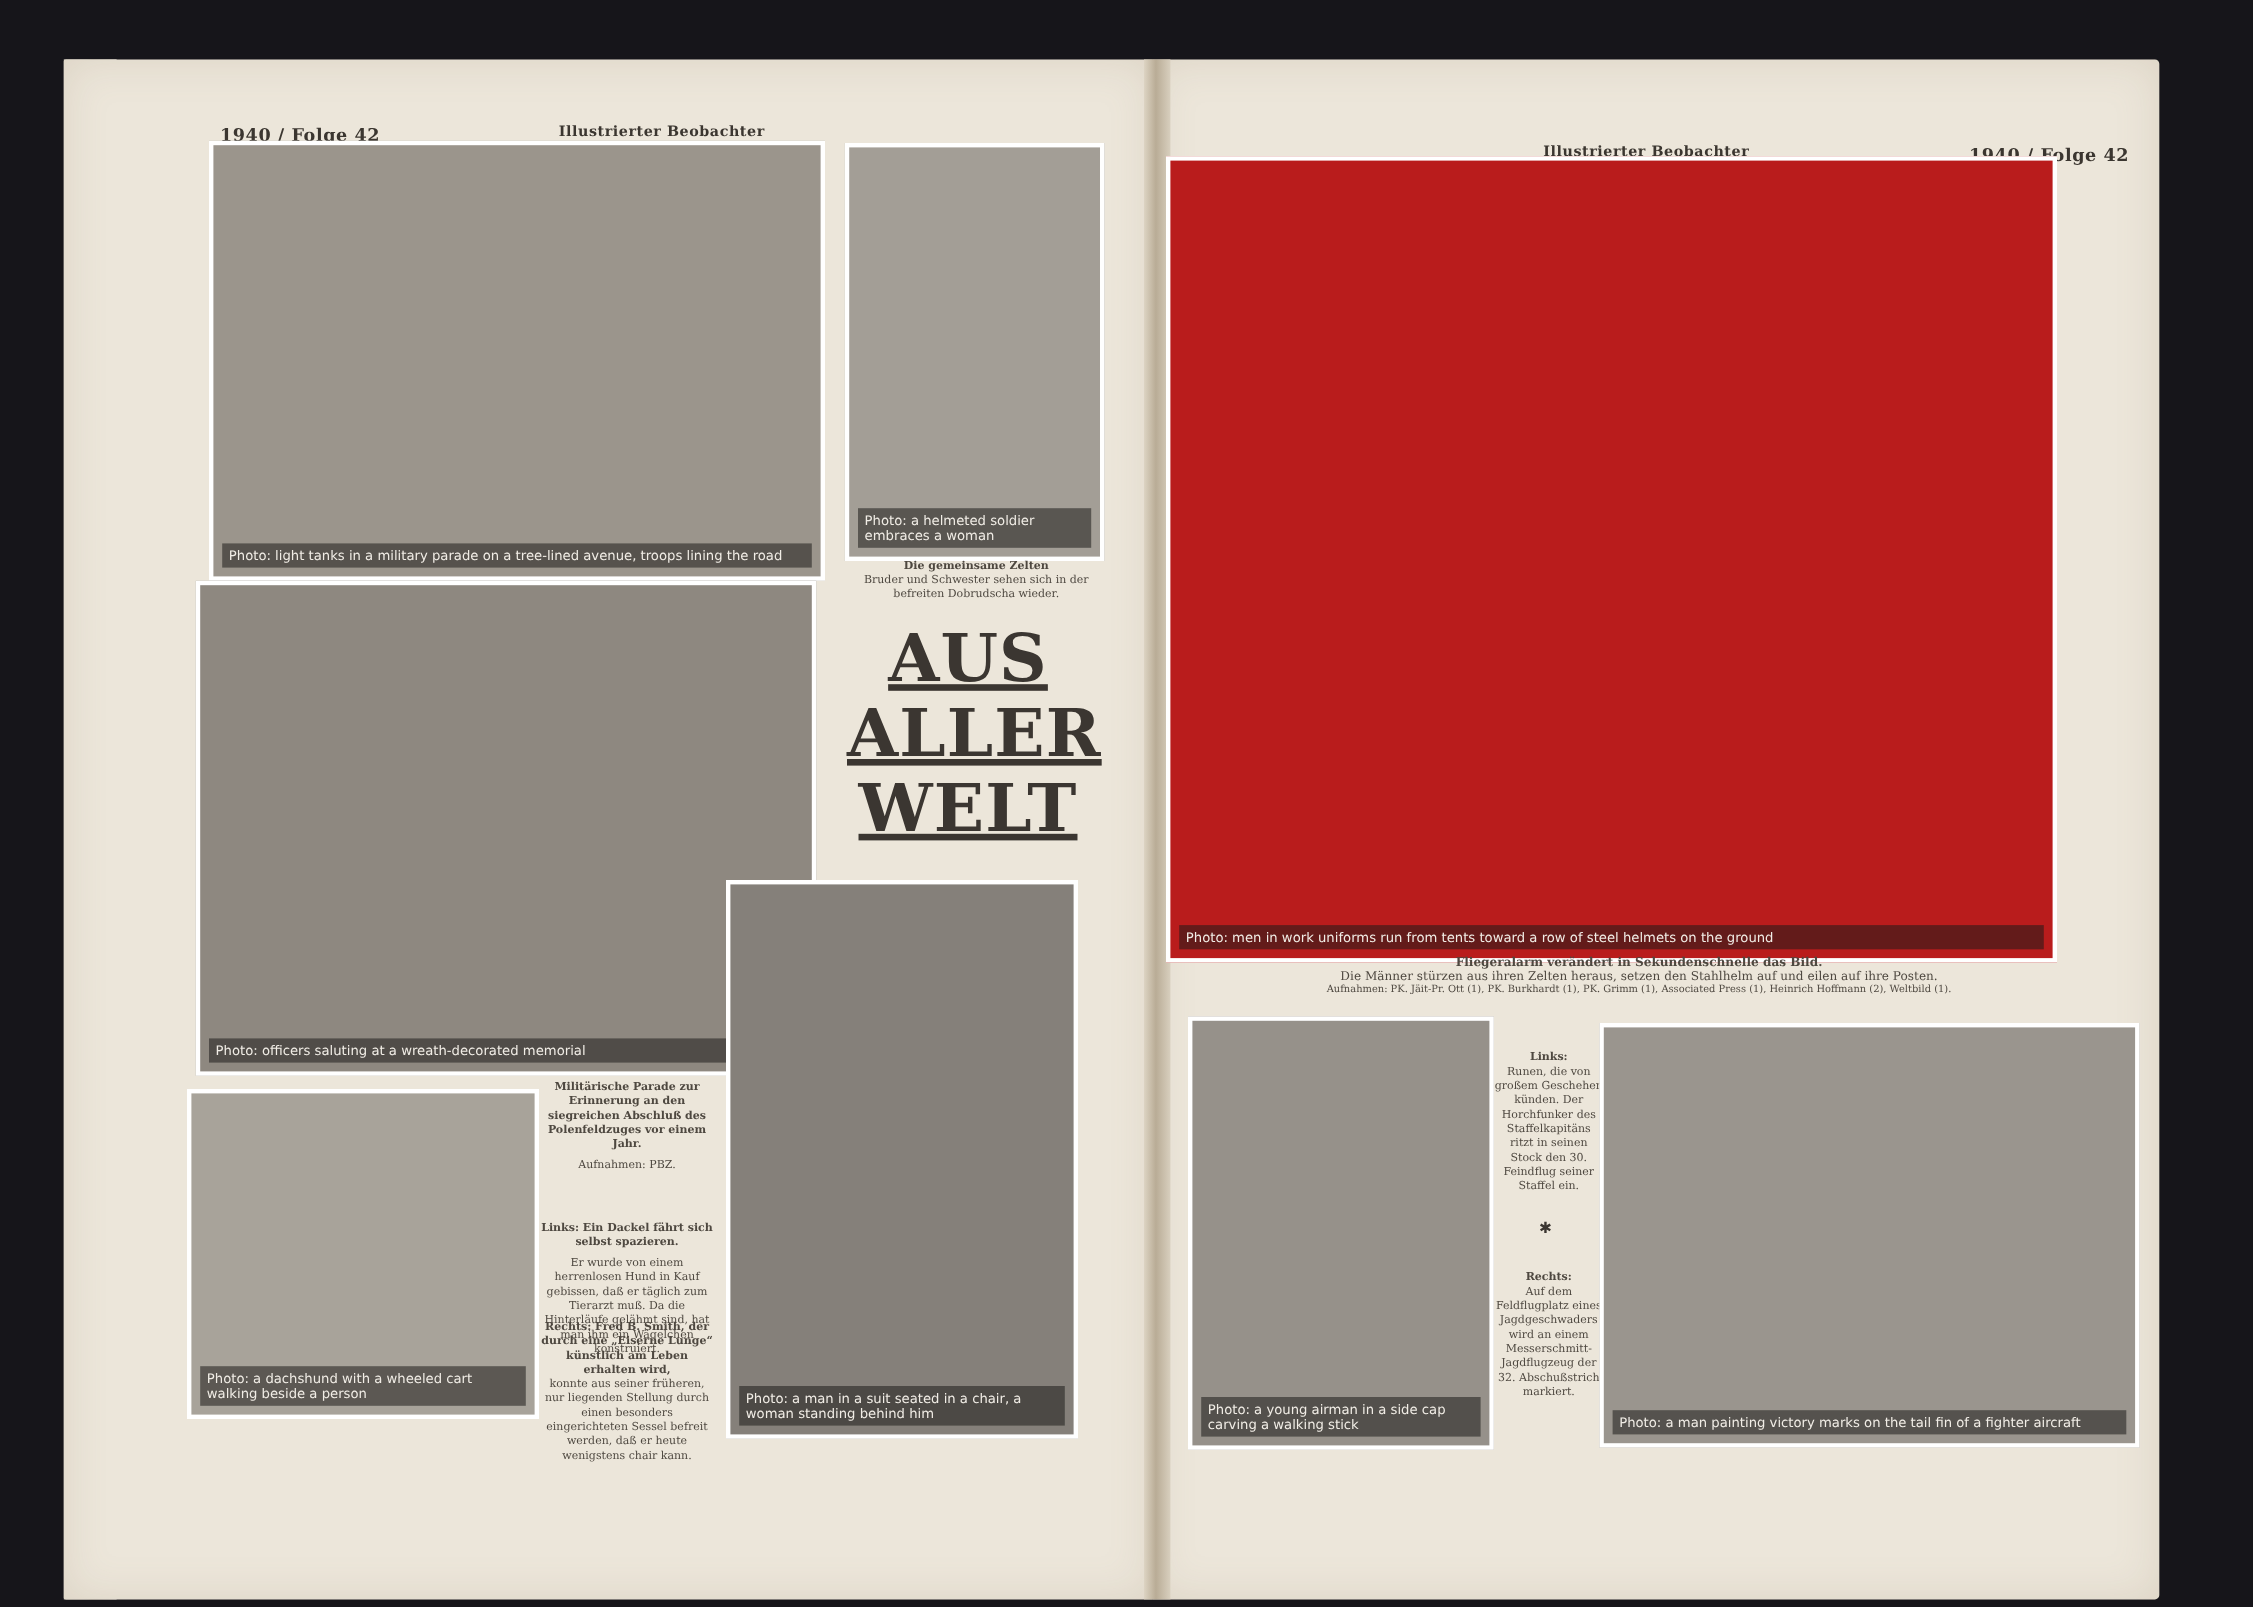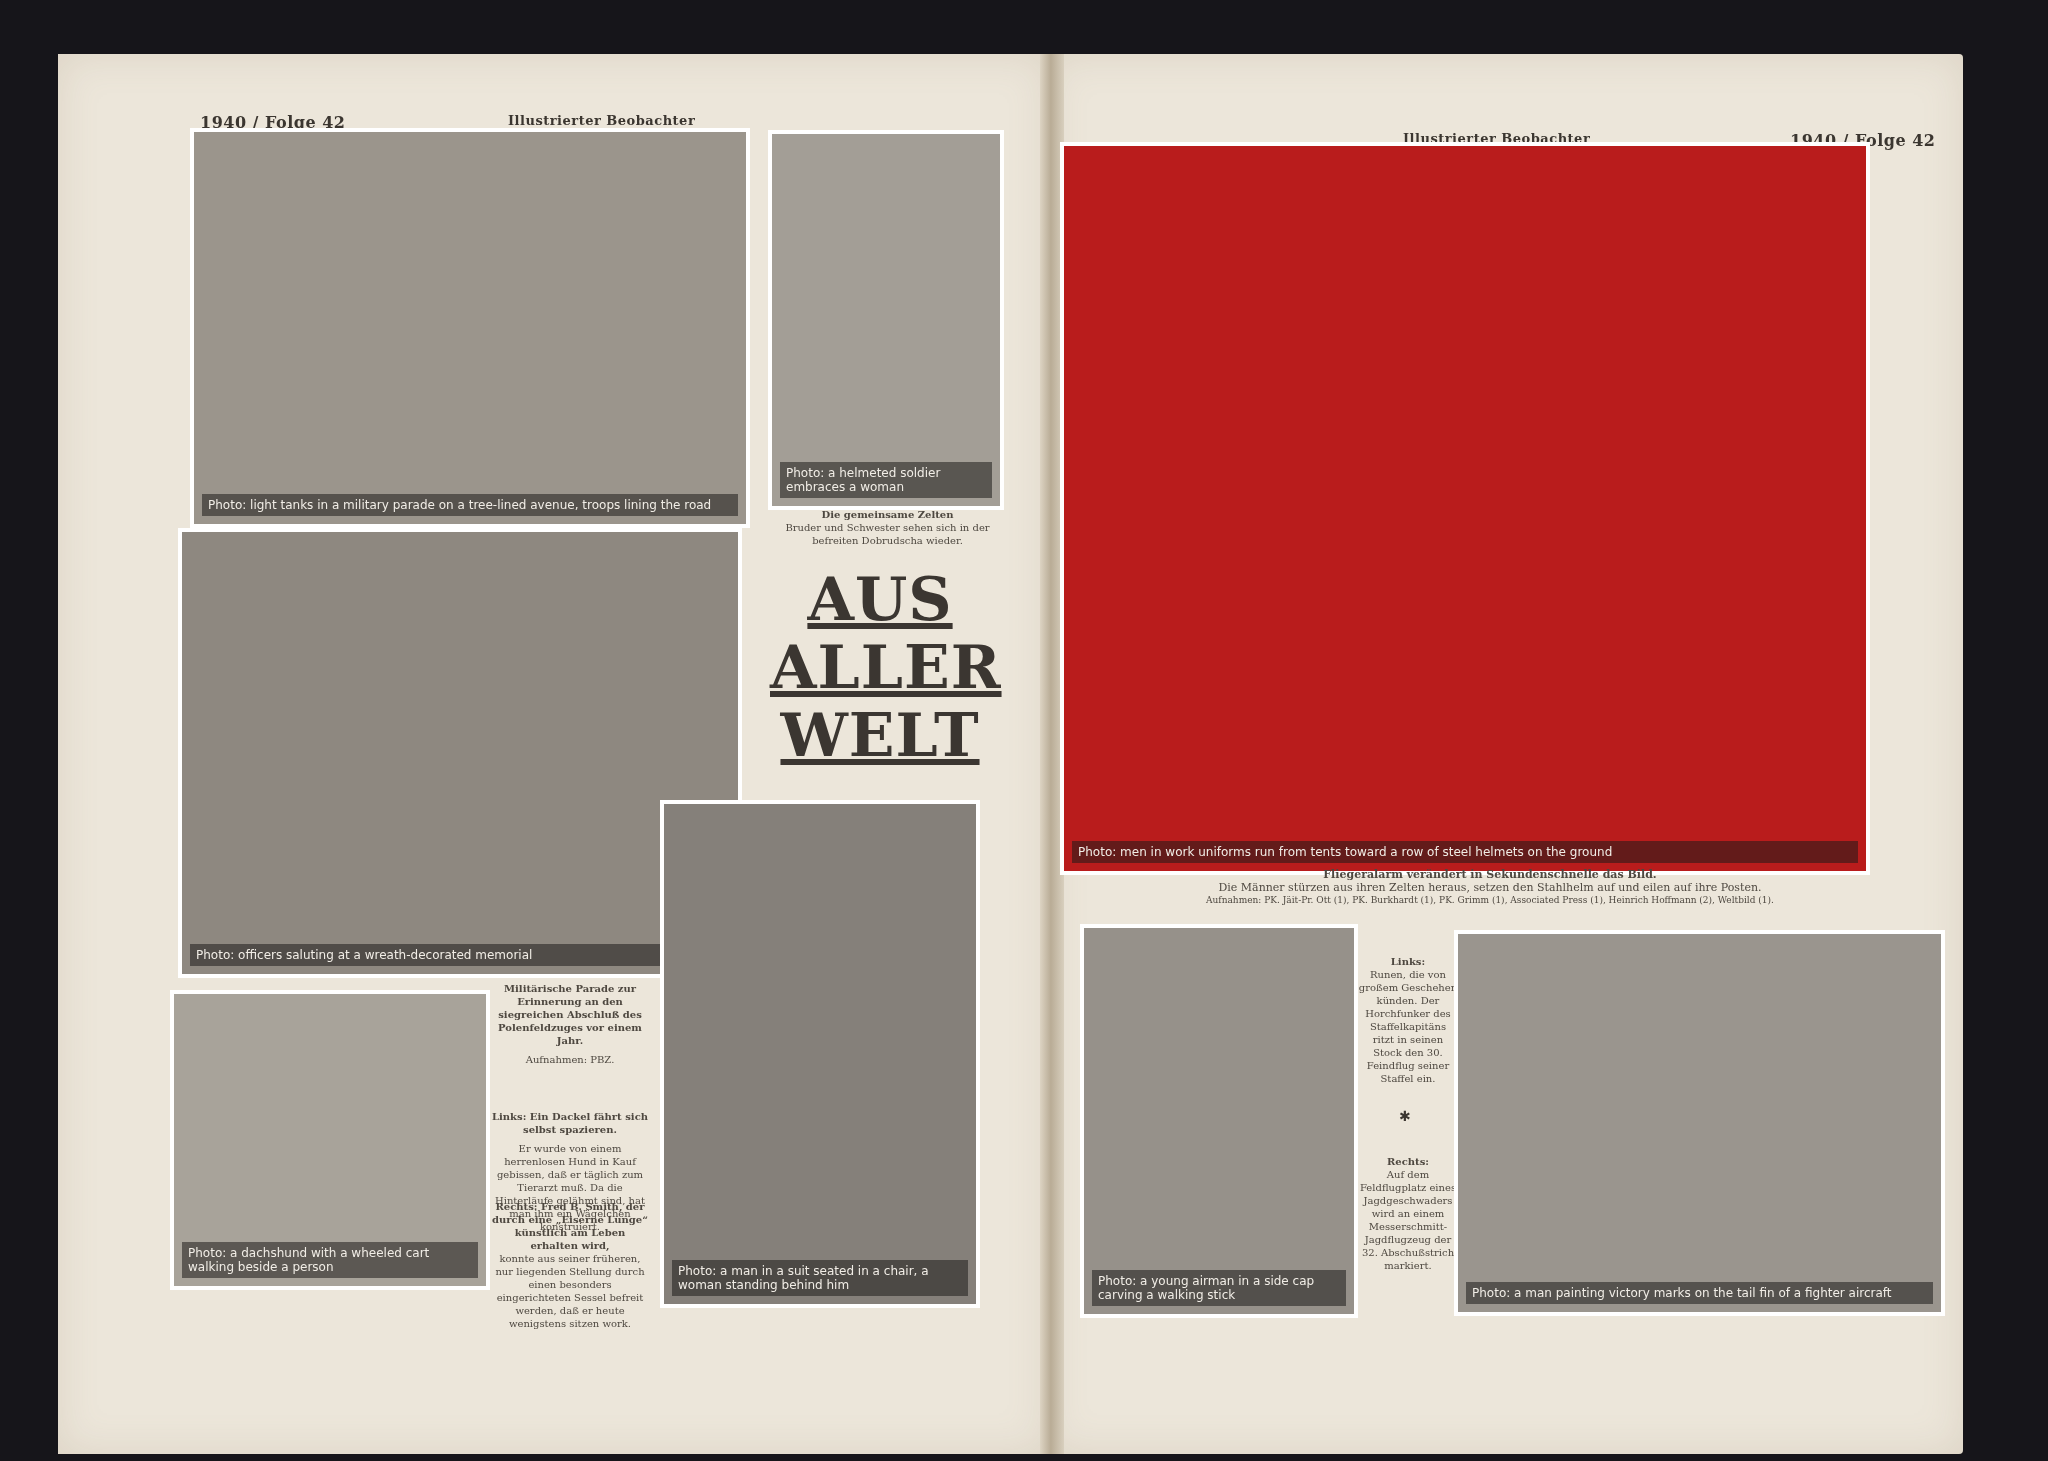--- a/index.html
+++ b/index.html
@@ -106,21 +106,21 @@
 
 <div class="caption" style="left:490px; top:1110px; width:160px;">
   <p>
       <span class="lead">Links: Ein Dackel fährt sich selbst spazieren.</span>
     </p>
   <p><span>Er wurde von einem herrenlosen Hund in Kauf gebissen, daß er täglich zum Tierarzt muß. Da die Hinterläufe gelähmt sind, hat man ihm ein Wägelchen konstruiert.</span></p>
 </div>
 
 <div class="caption" style="left:490px; top:1200px; width:160px;">
   <p><span class="lead">Rechts: Fred B. Smith, der durch eine „Eiserne Lunge“ künstlich am Leben erhalten wird,</span>
-  <span>konnte aus seiner früheren, nur liegenden Stellung durch einen besonders eingerichteten Sessel befreit werden, daß er heute wenigstens sitzen work.</span></p>
+  <span>konnte aus seiner früheren, nur liegenden Stellung durch einen besonders eingerichteten Sessel befreit werden, daß er heute wenigstens chair kann.</span></p>
 </div>
 
 <div class="photo" style="left:1060px; top:142px; width:802px; height:725px; background:#b91c1c;">
   <div class="desc">Photo: men in work uniforms run from tents toward a row of steel helmets on the ground</div>
 </div>
 
 <div class="caption" style="left:1140px; top:868px; width:700px; font-size:11px;">
   <span class="lead">Fliegeralarm verändert in Sekundenschnelle das Bild.</span>
   <span>Die Männer stürzen aus ihren Zelten heraus, setzen den Stahlhelm auf und eilen auf ihre Posten.</span>
   <span style="display:block; font-size:9px;">Aufnahmen: PK. Jäit-Pr. Ott (1), PK. Burkhardt (1), PK. Grimm (1), Associated Press (1), Heinrich Hoffmann (2), Weltbild (1).</span>

